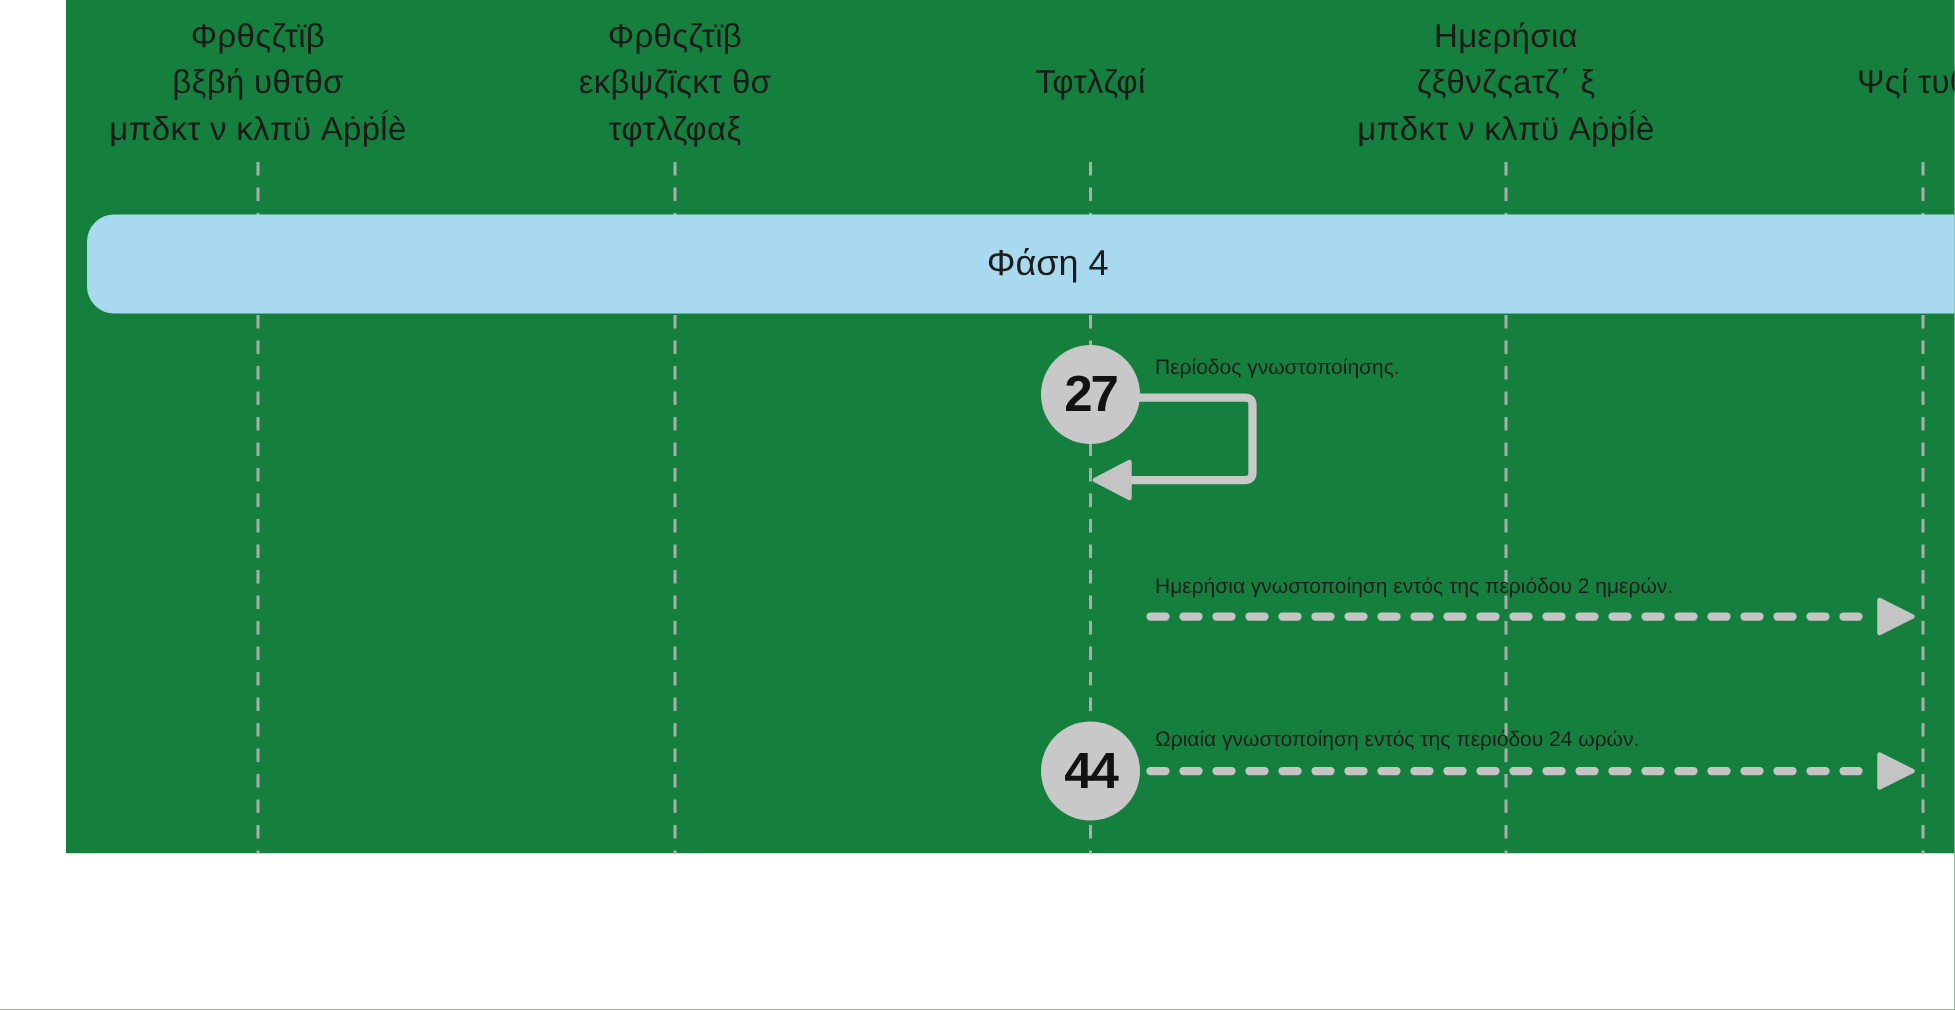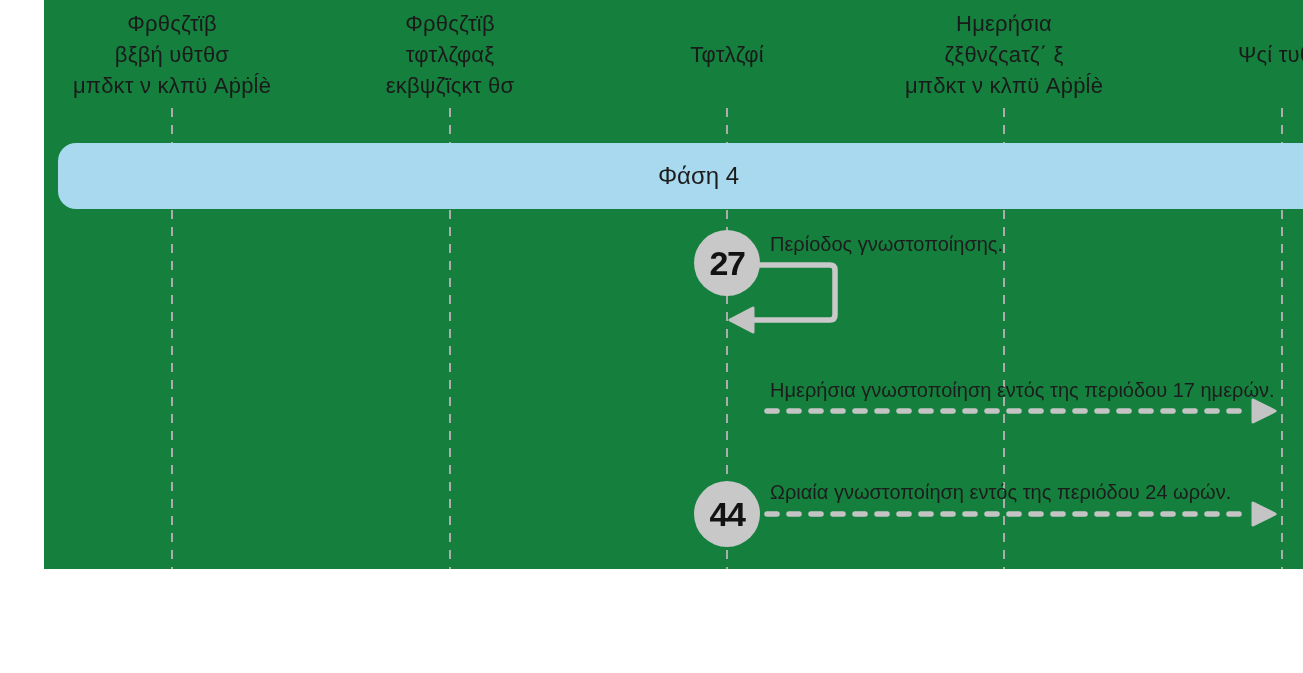--- a/index.html
+++ b/index.html
@@ -27,21 +27,21 @@
   }
   .evcircle{
     position:absolute;left:650px;width:66px;height:66px;border-radius:50%;
     background:#c8c8c8;z-index:5;
     display:flex;align-items:center;justify-content:center;
     font-size:34px;font-weight:700;letter-spacing:-1.5px;color:#121212;
   }
   .c27{top:230px;} .c28{top:378px;} .c29{top:481px;} .c24{top:587px;}
   .evlabel{
     position:absolute;left:726px;z-index:4;
-    font-size:20px;line-height:27px;color:#1c1c1c;white-space:nowrap;
+    font-size:14px;line-height:27px;color:#1c1c1c;white-space:nowrap;
   }
   .l27{top:231px;} .l28{top:377px;} .l29{top:479px;}
   .l24{top:560px;width:450px;white-space:normal;}
 </style>
 </head>
 <body>
 
 <div class="stage">
 
   <svg class="layer" width="1303" height="673" viewBox="0 0 1303 673">
@@ -65,22 +65,22 @@
     <polygon points="1231,620 1209,609 1209,631" fill="#c4c4c4" stroke="#c4c4c4" stroke-width="3" stroke-linejoin="round"></polygon>
   </svg>
 
   <div class="hdr hdr-1">
     <div>Φρθςζτϊβ</div>
     <div>βξβή υθτθσ</div>
     <div>μπδκτ ν κλπϋ Aṗṗĺè</div>
   </div>
   <div class="hdr hdr-2">
     <div>Φρθςζτϊβ</div>
+    <div>εκβψζ̈ϊςκτ θσ</div>
     <div>τφτλζφαξ</div>
-    <div>εκβψζ̈ϊςκτ θσ</div>
   </div>
   <div class="hdr hdr-3">
     <div>Τφτλζφί</div>
   </div>
   <div class="hdr hdr-4">
     <div>Ημερήσια</div>
     <div>ζξθνζςaτζ΄ ξ</div>
     <div>μπδκτ ν κλπϋ Aṗṗĺè</div>
   </div>
   <div class="hdr hdr-5">
@@ -95,16 +95,16 @@
     <span>27</span>
   </div>
   <div class="evcircle c29">
     <span>44</span>
   </div>
   <div class="evcircle c24">
     <span>24</span>
   </div>
 
   <div class="evlabel l27">Περίοδος γνωστοποίησης.</div>
-  <div class="evlabel l28">Ημερήσια γνωστοποίηση εντός της περιόδου 17 ημερών.</div>
+  <div class="evlabel l28">Ημερήσια γνωστοποίηση εντός της περιόδου 2 ημερών.</div>
   <div class="evlabel l29">Ωριαία γνωστοποίηση εντός της περιόδου 24 ωρών.</div>
 
 </div>
 
 </body></html>

